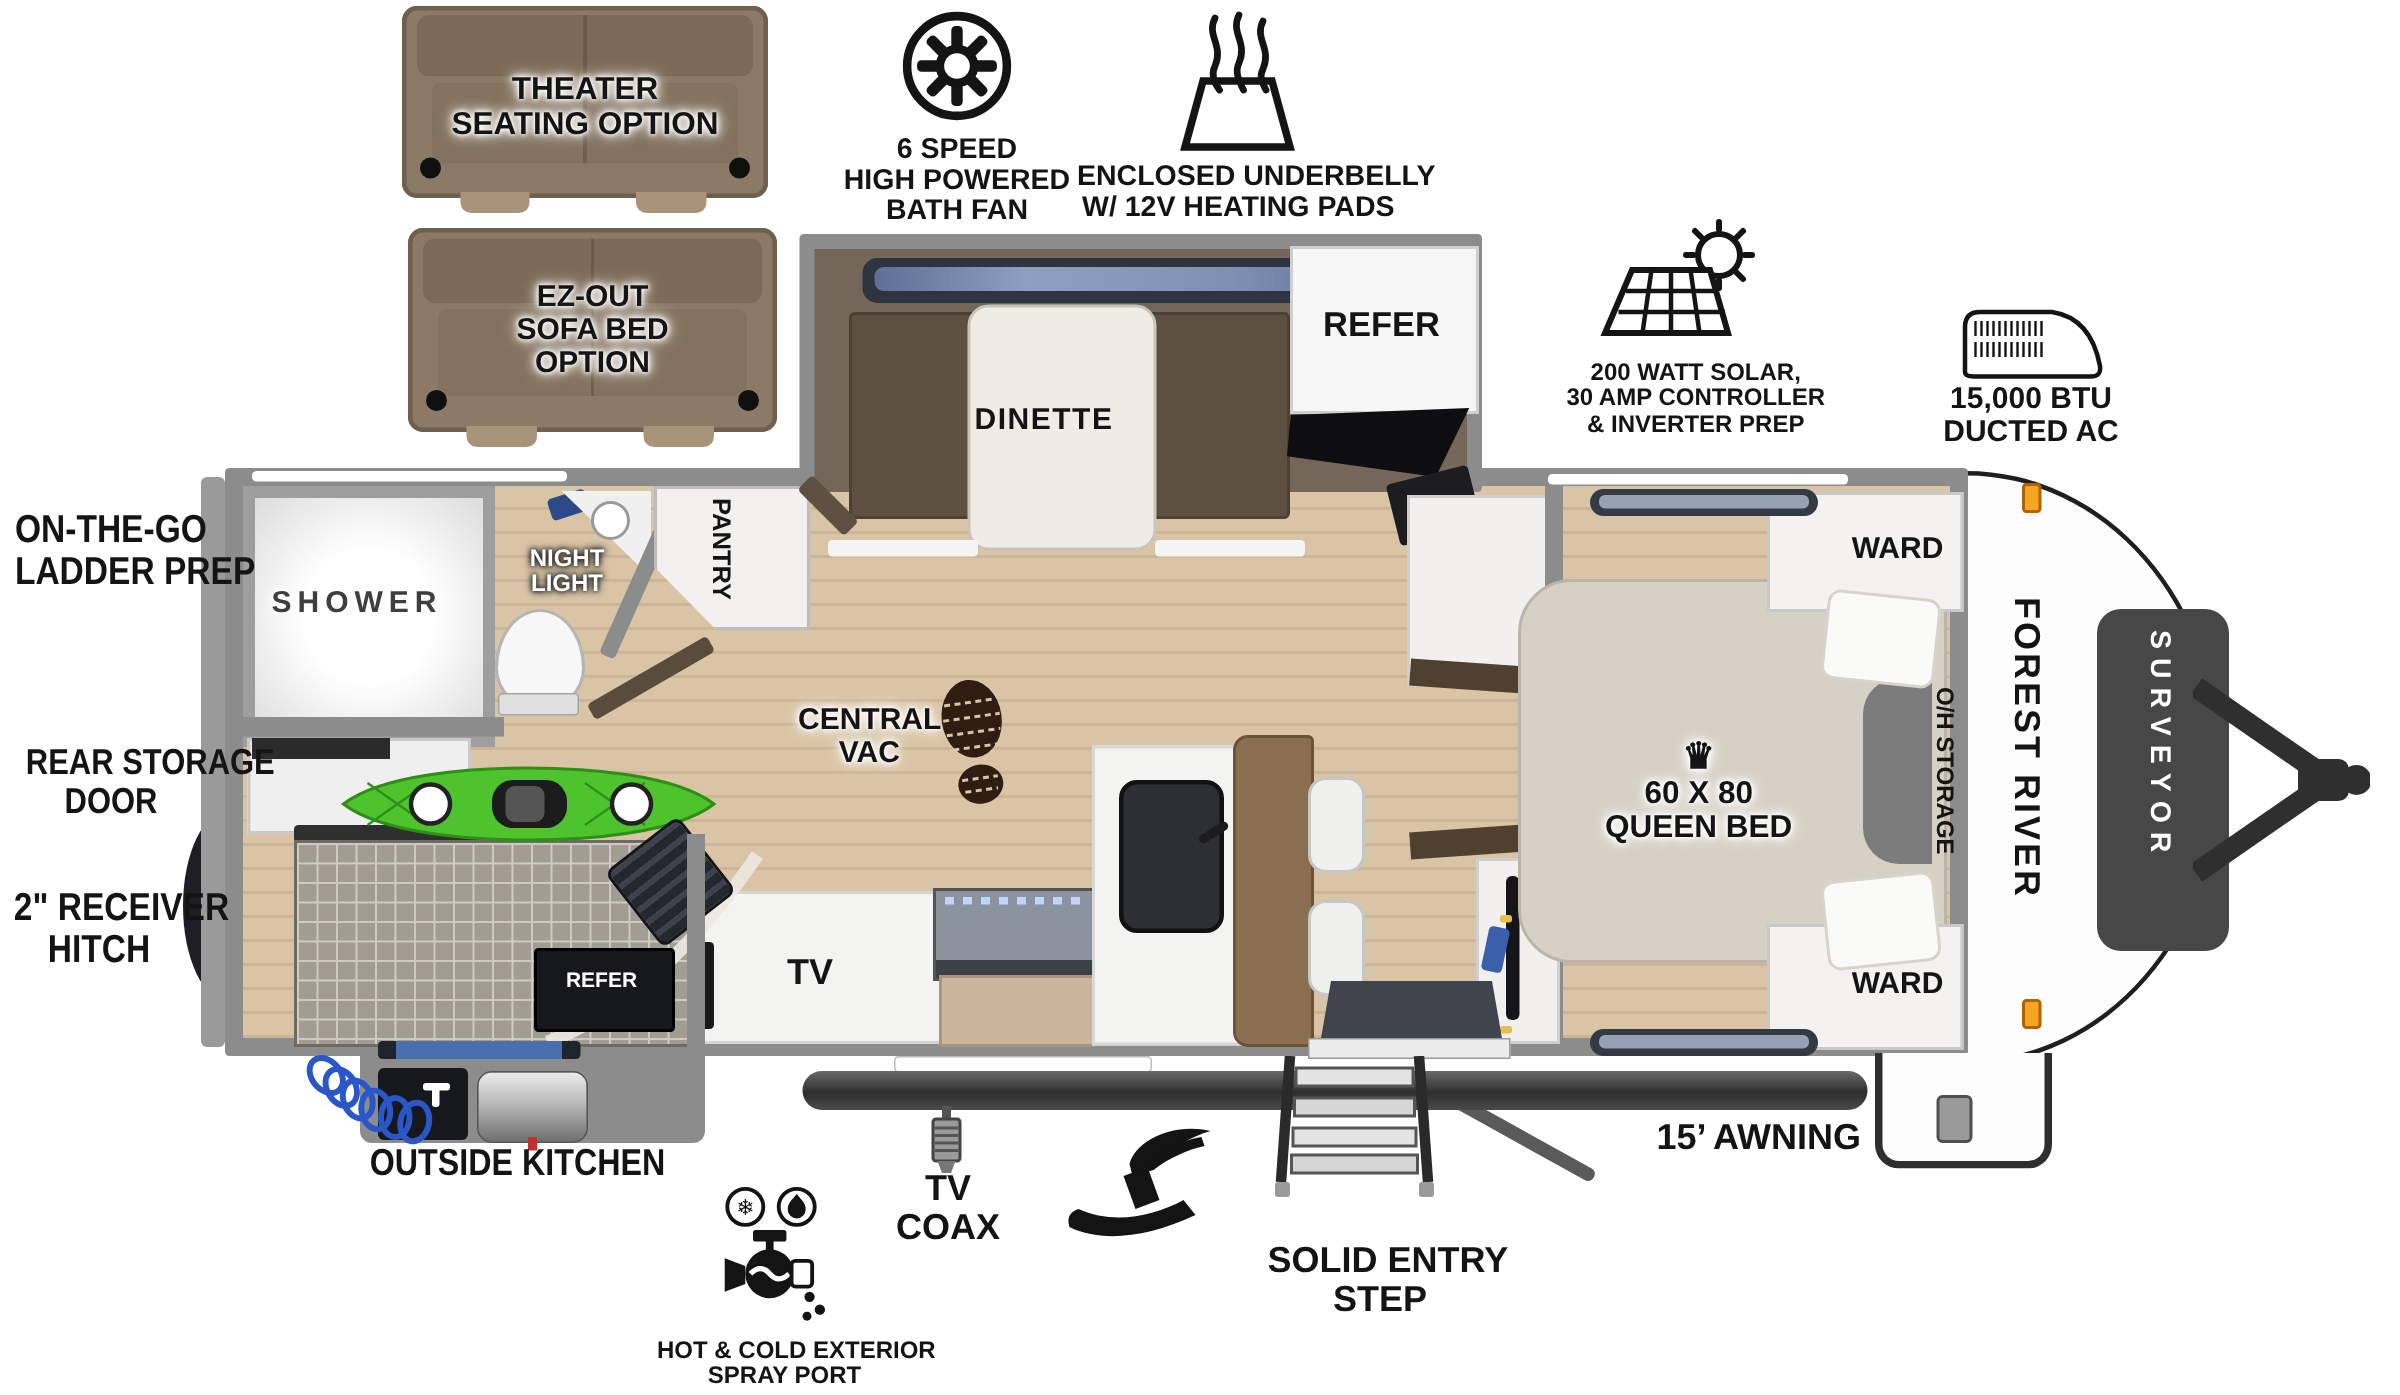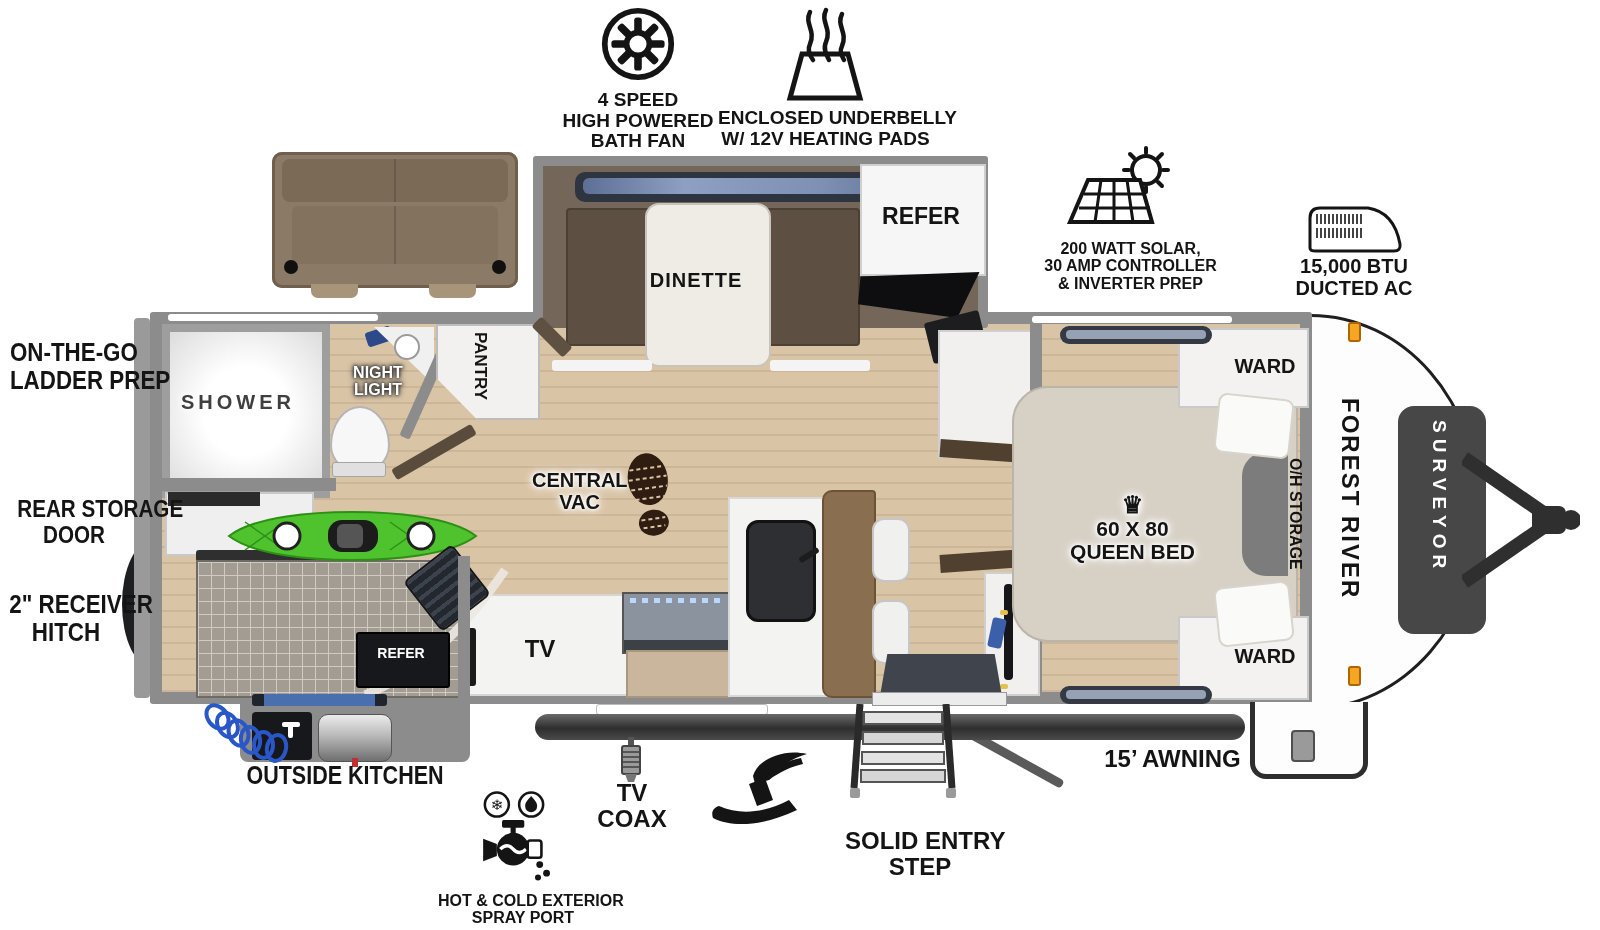--- a/index.html
+++ b/index.html
@@ -319,45 +319,62 @@
     <rect x="0" y="84" width="10" height="10" rx="2" fill="#9a9a9a"></rect>
     <rect x="96" y="84" width="10" height="10" rx="2" fill="#9a9a9a"></rect>
   </svg>
   <div class="cap" style="left:845px;top:828px;width:150px;font-size:24px;">
     <div>SOLID ENTRY</div>
       <div>STEP</div>
   </div>
   <div class="abs" id="cargo-door"></div>
   <div class="abs" id="cargo-latch"></div>
 
+  <div class="sofa" style="left:268px;top:4px;width:244px;height:128px;">
+    <div class="back"></div>
+    <div class="seat"></div>
+    <div class="cup" style="left:5%;"></div>
+    <div class="cup" style="right:5%;"></div>
+    <div class="foot" style="left:16%;"></div>
+    <div class="foot" style="left:64%;"></div>
+    <div class="sofa-label glow" style="top:34%;font-size:21px;">
+      <div>THEATER</div>
+        <div>SEATING OPTION</div>
+    </div>
+  </div>
   <div class="sofa" style="left:272px;top:152px;width:246px;height:136px;">
     <div class="back"></div>
     <div class="seat"></div>
     <div class="cup" style="left:5%;"></div>
     <div class="cup" style="right:5%;"></div>
     <div class="foot" style="left:16%;"></div>
     <div class="foot" style="left:64%;"></div>
+    <div class="sofa-label glow" style="top:26%;font-size:20px;">
+      <div>EZ-OUT</div>
+        <div>SOFA BED</div>
+        <div>OPTION</div>
+    </div>
   </div>
 
   <svg class="abs" style="left:600px;top:6px;" width="76" height="76" viewBox="0 0 80 80">
     <circle cx="40" cy="40" r="35" fill="none" stroke="#141414" stroke-width="6"></circle>
     <g fill="#141414">
       <rect x="36" y="12" width="8" height="18" rx="3"></rect>
       <rect x="36" y="50" width="8" height="18" rx="3"></rect>
       <rect x="12" y="36" width="18" height="8" rx="3"></rect>
       <rect x="50" y="36" width="18" height="8" rx="3"></rect>
       <rect x="36" y="12" width="8" height="18" rx="3" transform="rotate(45 40 40)"></rect>
       <rect x="36" y="50" width="8" height="18" rx="3" transform="rotate(45 40 40)"></rect>
       <rect x="12" y="36" width="18" height="8" rx="3" transform="rotate(45 40 40)"></rect>
       <rect x="50" y="36" width="18" height="8" rx="3" transform="rotate(45 40 40)"></rect>
     </g>
     <circle cx="40" cy="40" r="12" fill="#fff" stroke="#141414" stroke-width="6"></circle>
   </svg>
   <div class="cap" style="left:558px;top:90px;width:160px;font-size:19px;">
-    <div>4 SPEED</div>
+    <div>6 SPEED</div>
       <div>HIGH POWERED</div>
       <div>BATH FAN</div>
   </div>
 
   <svg class="abs" style="left:780px;top:6px;" width="90" height="100" viewBox="0 0 90 100">
     <path d="M22 48 L68 48 L80 92 L10 92 Z" fill="none" stroke="#141414" stroke-width="5"></path>
     <path d="M30 6 C24 18 36 24 30 38 C27 44 30 50 33 54" fill="none" stroke="#141414" stroke-width="4.5" stroke-linecap="round"></path>
     <path d="M46 4 C40 16 52 22 46 36 C43 42 46 48 49 54" fill="none" stroke="#141414" stroke-width="4.5" stroke-linecap="round"></path>
     <path d="M62 8 C56 20 68 26 62 40 C59 46 62 50 64 54" fill="none" stroke="#141414" stroke-width="4.5" stroke-linecap="round"></path>
   </svg>

